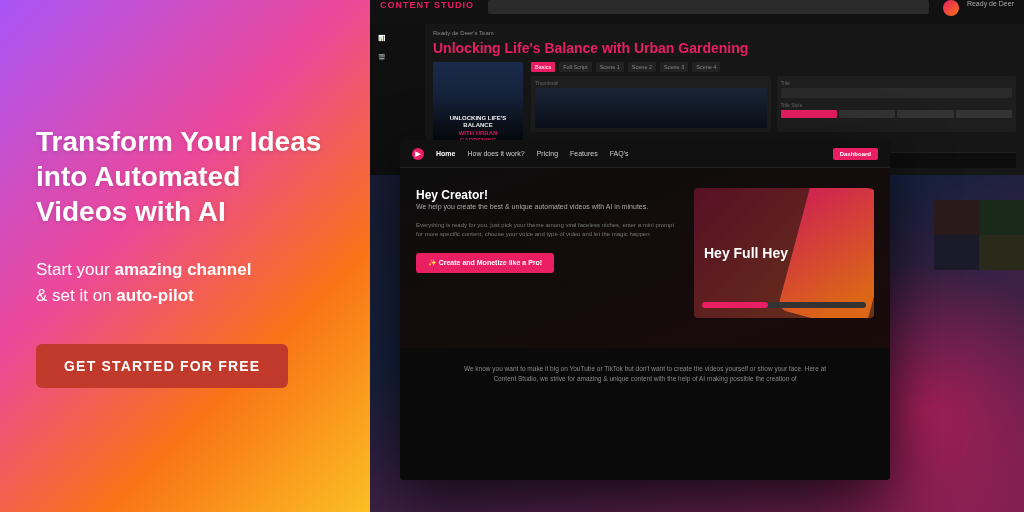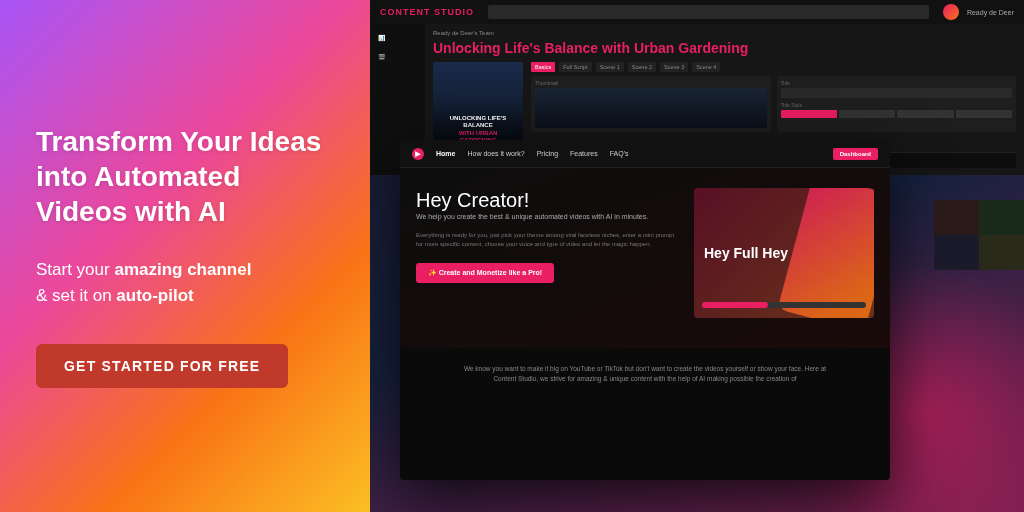--- a/index.html
+++ b/index.html
@@ -75,21 +75,21 @@
       height: 175px;
       background: #1a1a1a;
       border-bottom: 1px solid #333;
     }
 
     
     .cs-topbar {
       background: #111;
       height: 24px;
       display: flex;
-      align-items: center;
+      align-items: flex-start;
       padding: 0 10px;
       gap: 8px;
     }
     .cs-logo {
       color: #fff;
       font-size: 9px;
       font-weight: 700;
       letter-spacing: 1px;
     }
     .cs-logo span {
@@ -348,22 +348,22 @@
       padding: 20px 16px;
       display: flex;
       gap: 16px;
       min-height: 180px;
     }
     .web-hero-text {
       flex: 1;
     }
     .web-hero-title {
       color: #fff;
-      font-size: 20px;
-      font-weight: 400;
+      font-size: 12px;
+      font-weight: 700;
       line-height: 1.2;
     }
     .web-hero-desc {
       color: #aaa;
       font-size: 7px;
       line-height: 1.5;
       margin-bottom: 8px;
     }
     .web-hero-subdesc {
       color: #777;

